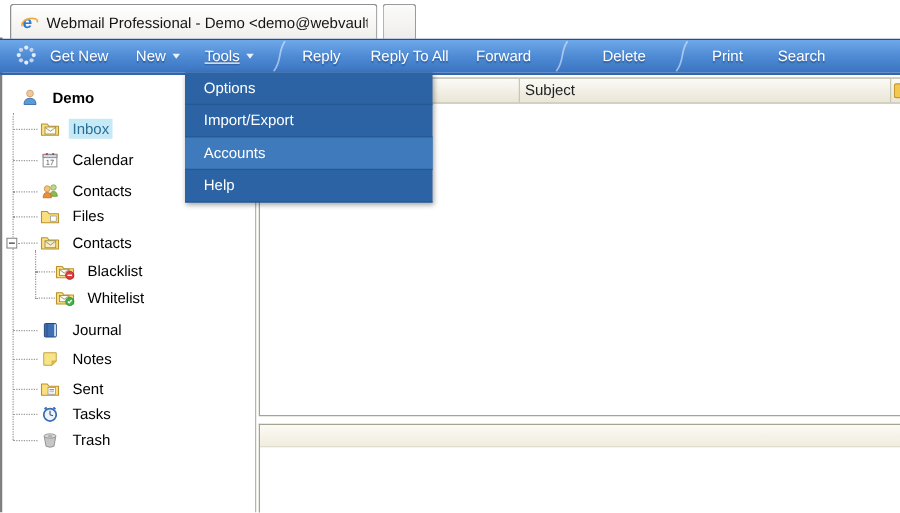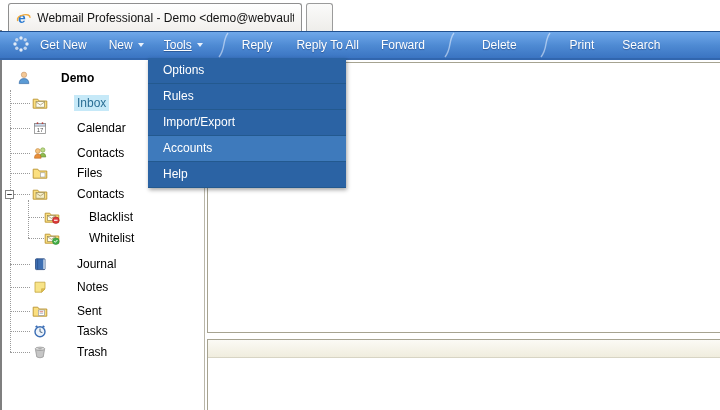--- a/index.html
+++ b/index.html
@@ -32,21 +32,21 @@
 
   
   .menu{position:absolute;left:148px;top:58px;width:198px;background:#2b63a4;z-index:30;
         box-shadow:1px 2px 4px rgba(0,0,0,.35);font-size:12px;color:#fff;}
   .mi{height:25px;line-height:25px;padding-left:15px;border-bottom:1px solid #23598f;cursor:default;}
   .mi.hl{background:#3e7abc;}
 
   
   .sidebar{position:absolute;left:2px;top:60px;width:203px;height:350px;box-sizing:border-box;
         background:#fff;border-right:1px solid #b9b6a8;font-size:12px;color:#000;z-index:5;}
-  .row{position:absolute;height:20px;display:flex;align-items:center;cursor:default;gap:19px;}
+  .row{position:absolute;height:20px;display:flex;align-items:center;cursor:default;}
   .row .ficon{width:16px;height:16px;margin-right:7px;flex:none;}
   .row .flabel{padding:1px 3px;white-space:nowrap;}
   .row .flabel.sel{background:#c6e9f8;color:#2b6f95;}
   .acct .flabel{font-weight:bold;}
   .vline{position:absolute;width:0;border-left:1px dotted #9a9a9a;}
   .hline{position:absolute;height:0;border-top:1px dotted #9a9a9a;}
   .expander{position:absolute;left:3px;width:9px;height:9px;z-index:6;}
 
   
   .list-pane{position:absolute;left:207px;top:62px;width:515px;height:271px;box-sizing:border-box;
@@ -109,20 +109,29 @@
       </svg>
     <span class="tb" style="margin-left:26px"><span class="lbl">Delete</span></span>
     <svg class="sep" style="margin-left:22px" width="13" height="26" viewBox="0 0 13 26">
         <path d="M11 1 C 5 9, 9 16, 2 25" stroke="rgba(235,243,255,0.55)" stroke-width="1.4" fill="none"></path>
       </svg>
     <span class="tb" style="margin-left:18px"><span class="lbl">Print</span></span>
     <span class="tb" style="margin-left:28px"><span class="lbl">Search</span></span>
   </div>
 
   <div class="list-pane">
+    <div class="list-header">
+      <div class="hcol c1"></div>
+      <div class="hcol c2">Subject</div>
+      <div class="hcol c3">
+        <svg width="12" height="14" viewBox="0 0 12 14" style="position:absolute;left:2px;top:3px">
+          <rect x="0.5" y="1" width="10" height="11" rx="1.5" fill="#f3c84f" stroke="#c79a2e"></rect>
+        </svg>
+      </div>
+    </div>
     <div class="list-body"></div>
   </div>
 
   <div class="preview-pane">
     <div class="preview-header"></div>
     <div class="preview-body"></div>
   </div>
 
   <div class="sidebar">
     <div class="vline" style="left:8px;top:30px;height:262px;"></div>
@@ -264,19 +273,18 @@
         <path d="M3.4,5.2 L4.8,13 Q8,14.6 11.2,13 L12.6,5.2" fill="#c6c6c6" stroke="#8c8c8c" stroke-width="0.7"></path>
         <ellipse cx="8" cy="4.8" rx="4.8" ry="1.7" fill="#dadada" stroke="#8c8c8c" stroke-width="0.7"></ellipse>
         <ellipse cx="8" cy="4.8" rx="2" ry="0.7" fill="#a8a8a8"></ellipse>
       </svg>
       <span class="flabel">Trash</span>
     </div>
   </div>
 
   <div class="menu">
     <div class="mi">Options</div>
-    <div class="mi">Rules</div>
     <div class="mi">Import/Export</div>
     <div class="mi hl">Accounts</div>
     <div class="mi">Help</div>
   </div>
 
 </div>
 
 </body></html>

